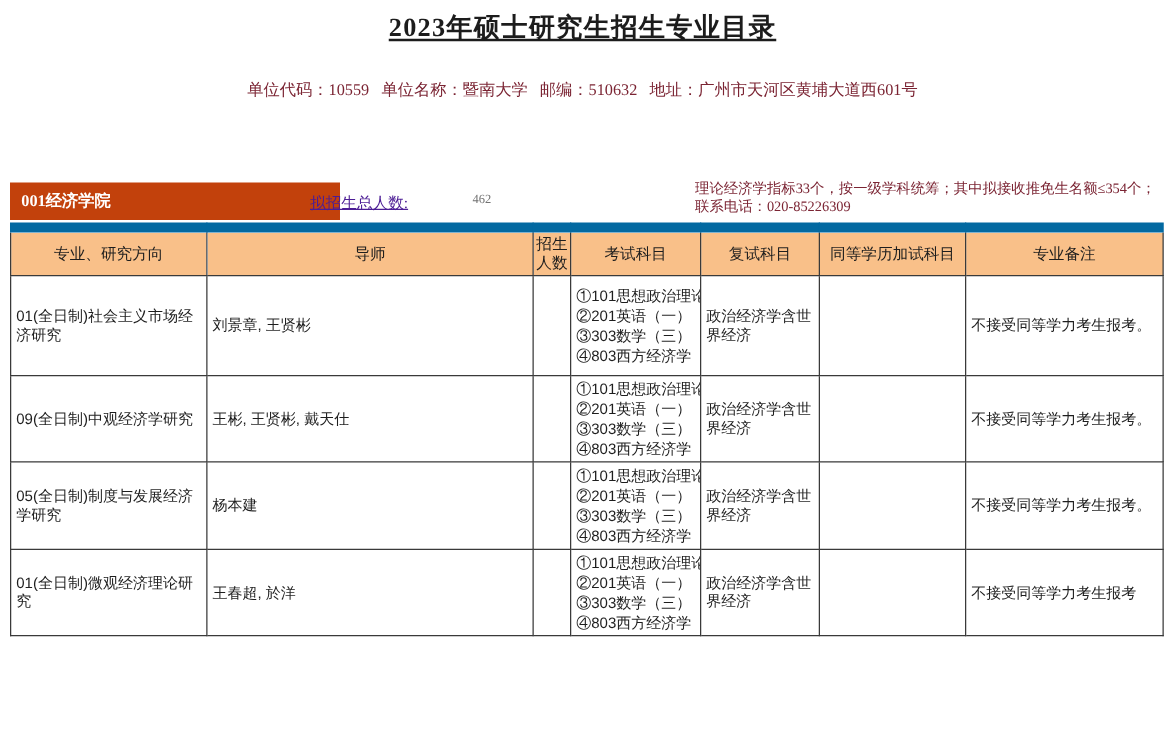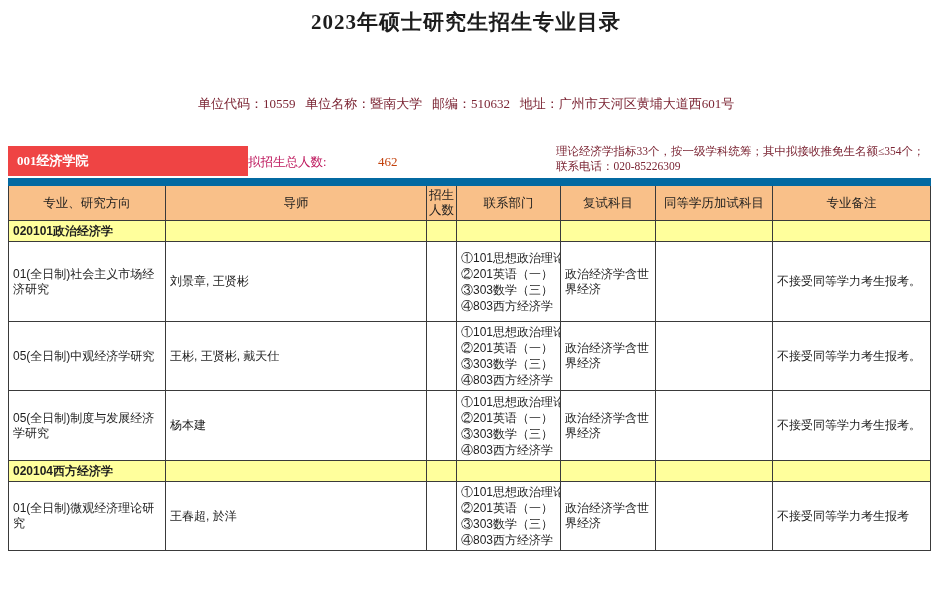--- a/index.html
+++ b/index.html
@@ -5,34 +5,35 @@
   html,body{margin:0;padding:0;}
   body{
     width:932px;height:601px;position:relative;overflow:hidden;
     background:#ffffff;
     font-family:"Liberation Serif","DejaVu Serif",serif;
   }
   .doc-title{
     position:absolute;top:8px;left:0;width:100%;
     text-align:center;font-size:21px;font-weight:bold;color:#1c1c1c;
     letter-spacing:1px;
+    text-decoration:underline;
   }
   .info-block{
     position:absolute;top:62px;left:0;width:100%;
-    text-align:center;font-size:13px;color:#7b2433;line-height:19px;margin-top:32px;
+    text-align:center;font-size:13px;color:#7b2433;line-height:19px;
   }
   .info-line{white-space:pre;}
   .band{position:absolute;top:143px;left:8px;width:922px;height:35px;}
   .college-bar{
-    position:absolute;left:0;top:3px;width:240px;height:30px;
-    background:#ef4444;color:#ffffff;font-weight:bold;font-size:13px;
+    position:absolute;left:0;top:3px;width:264px;height:30px;
+    background:#c2410c;color:#ffffff;font-weight:bold;font-size:13px;
     line-height:30px;padding-left:9px;box-sizing:border-box;
   }
-  .plan-label{position:absolute;left:240px;top:11px;font-size:12.5px;color:#be185d;}
-  .plan-value{position:absolute;left:370px;top:11px;font-size:13px;color:#c2410c;text-align:center;}
+  .plan-label{position:absolute;left:240px;top:11px;font-size:12.5px;color:#4c1d95;text-decoration:underline;}
+  .plan-value{position:absolute;left:370px;top:11px;font-size:10px;color:#737373;text-align:center;}
   .college-note{
     position:absolute;left:548px;top:1px;width:380px;
     font-size:11.5px;color:#7b2433;line-height:15px;
   }
   .college-note div{white-space:nowrap;}
   table.catalog{
     position:absolute;top:178px;left:8px;width:922px;
     border-collapse:collapse;table-layout:fixed;
     border-top:8px solid #0369a1;
     font-size:12px;color:#1e1e1e;
@@ -80,52 +81,43 @@
     <col style="width:104px">
       <col style="width:95px">
       <col style="width:117px">
     <col style="width:158px">
   </colgroup>
   <thead>
     <tr>
       <th>专业、研究方向</th>
       <th>导师</th>
       <th>招生人数</th>
-      <th>联系部门</th>
+      <th>考试科目</th>
       <th>复试科目</th>
       <th>同等学历加试科目</th>
       <th>专业备注</th>
     </tr>
   </thead>
   <tbody>
-      <tr class="section-row">
-        <td>020101政治经济学</td>
-        <td></td>
-        <td></td>
-        <td></td>
-        <td></td>
-        <td></td>
-        <td></td>
-      </tr>
       <tr class="data-row" style="height: 80px;">
         <td>01(全日制)社会主义市场经济研究</td>
         <td>刘景章, 王贤彬</td>
         <td></td>
         <td>
           <div class="exam-line">①101思想政治理论</div>
           <div class="exam-line">②201英语（一）</div>
           <div class="exam-line">③303数学（三）</div>
           <div class="exam-line">④803西方经济学</div>
         </td>
         <td>政治经济学含世界经济</td>
         <td></td>
         <td>不接受同等学力考生报考。</td>
       </tr>
       <tr class="data-row" style="height: 68px;">
-        <td>05(全日制)中观经济学研究</td>
+        <td>09(全日制)中观经济学研究</td>
         <td>王彬, 王贤彬, 戴天仕</td>
         <td></td>
         <td>
           <div class="exam-line">①101思想政治理论</div>
           <div class="exam-line">②201英语（一）</div>
           <div class="exam-line">③303数学（三）</div>
           <div class="exam-line">④803西方经济学</div>
         </td>
         <td>政治经济学含世界经济</td>
         <td></td>
@@ -138,29 +130,20 @@
         <td>
           <div class="exam-line">①101思想政治理论</div>
           <div class="exam-line">②201英语（一）</div>
           <div class="exam-line">③303数学（三）</div>
           <div class="exam-line">④803西方经济学</div>
         </td>
         <td>政治经济学含世界经济</td>
         <td></td>
         <td>不接受同等学力考生报考。</td>
       </tr>
-      <tr class="section-row">
-        <td>020104西方经济学</td>
-        <td></td>
-        <td></td>
-        <td></td>
-        <td></td>
-        <td></td>
-        <td></td>
-      </tr>
       <tr class="data-row" style="height: 68px;">
         <td>01(全日制)微观经济理论研究</td>
         <td>王春超, 於洋</td>
         <td></td>
         <td>
           <div class="exam-line">①101思想政治理论</div>
           <div class="exam-line">②201英语（一）</div>
           <div class="exam-line">③303数学（三）</div>
           <div class="exam-line">④803西方经济学</div>
         </td>

